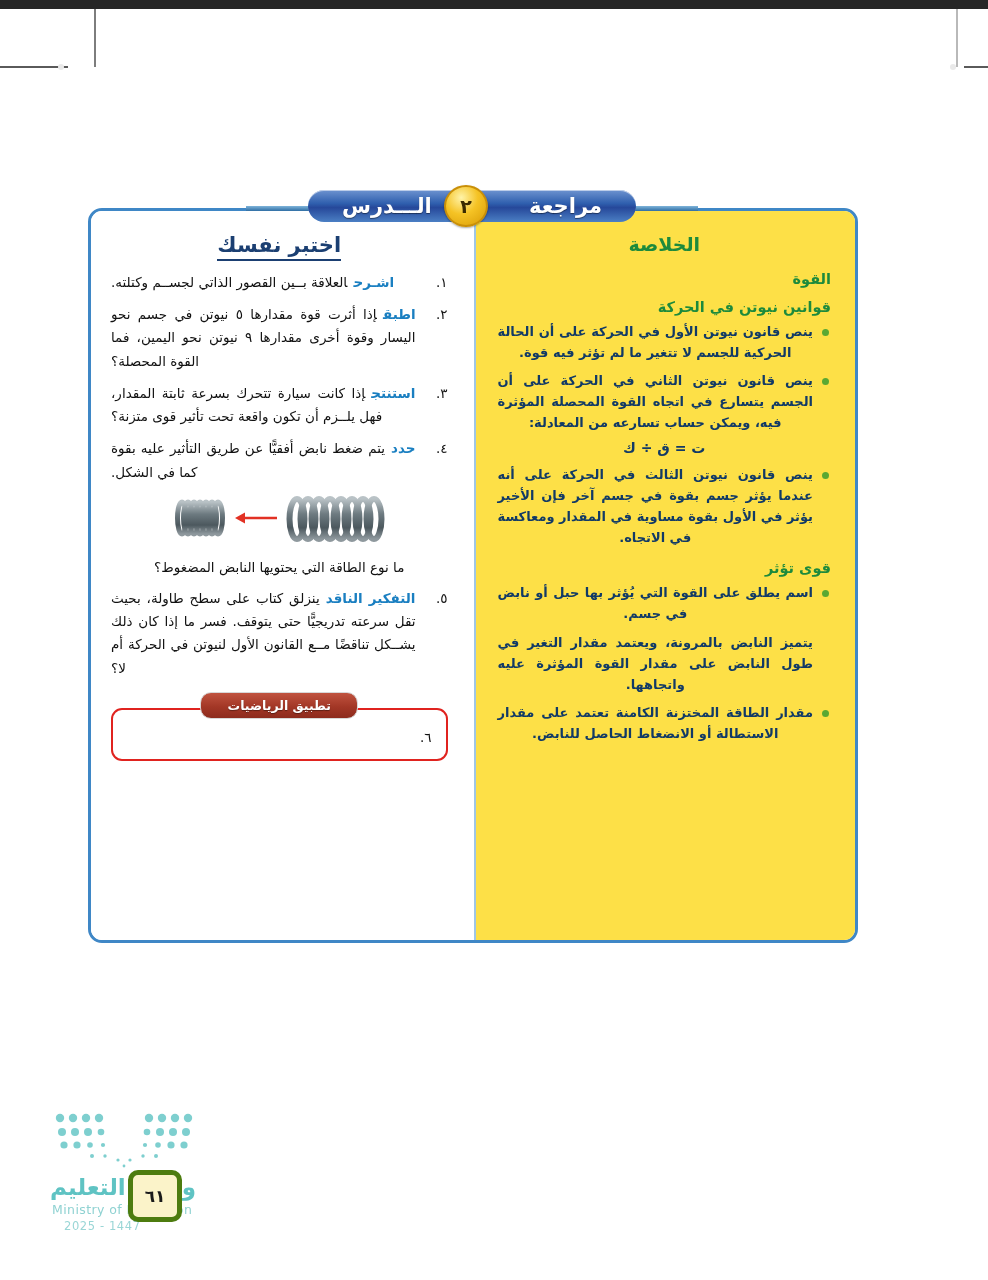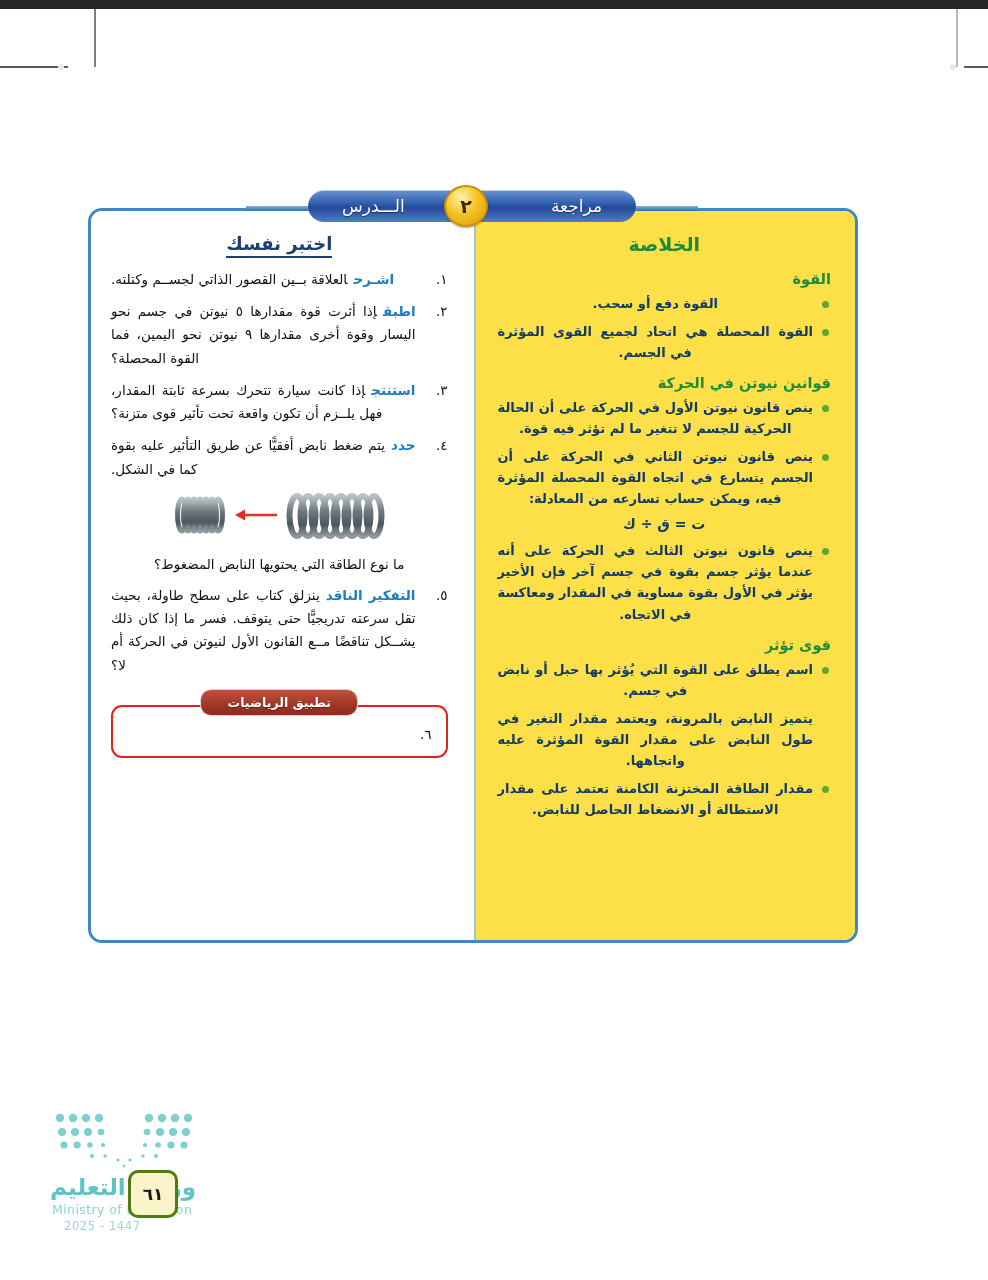--- a/index.html
+++ b/index.html
@@ -104,22 +104,22 @@
     background: linear-gradient(to bottom,#6d93d0 0%,#2f5fae 42%,#26489a 55%,#4b7fc4 100%);
     box-shadow: inset 0 1px 0 rgba(255,255,255,.55);
     display: flex;
     align-items: center;
     justify-content: space-between;
     padding: 0 34px;
     box-sizing: border-box;
   }
   .banner-txt {
     color: #ffffff;
-    font-size: 17px;
-    font-weight: normal;
+    font-size: 21px;
+    font-weight: bold;
     letter-spacing: 1px;
     text-shadow: 0 1px 1px rgba(0,0,0,.45);
     white-space: nowrap;
   }
   .banner-badge {
     position: absolute;
     left: 198px;
     top: -5px;
     width: 44px;
     height: 42px;
@@ -188,21 +188,21 @@
     font-weight: bold;
     text-align: center;
     direction: rtl;
     margin: 2px 0 8px 0;
     letter-spacing: 1px;
   }
 
   
   .selftest-title {
     color: #1b3f72;
-    font-size: 18px;
+    font-size: 21px;
     font-weight: bold;
     text-align: center;
     margin: 0 0 14px 0;
     display: block;
   }
   .selftest-title span {
     border-bottom: 2px solid #1b3f72;
     padding-bottom: 2px;
   }
   ol.q-list {
@@ -324,21 +324,21 @@
     white-space: nowrap;
   }
   .page-no {
     position: absolute;
     left: 80px;
     top: 58px;
     width: 44px;
     height: 42px;
     border-radius: 10px;
     background: #fbf3c9;
-    border: 3px solid #4d7c0f;
+    border: 5px solid #4d7c0f;
     display: flex;
     align-items: center;
     justify-content: center;
   }
   .page-no span {
     color: #1a1a1a;
     font-size: 17px;
     font-weight: bold;
   }
 </style>
@@ -365,24 +365,20 @@
   </div>
 </div>
 
 <div class="card">
   <div class="card-inner">
 
     <div class="summary-col">
       <div class="summary-title">الخلاصة</div>
 
       <div class="sum-head first">القوة</div>
-      <ul class="sum-list">
-        <li>القوة دفع أو سحب.</li>
-        <li>القوة المحصلة هي اتحاد لجميع القوى المؤثرة في الجسم.</li>
-      </ul>
 
       <div class="sum-head">قوانين نيوتن في الحركة</div>
       <ul class="sum-list">
         <li>ينص قانون نيوتن الأول في الحركة على أن الحالة الحركية للجسم لا تتغير ما لم تؤثر فيه قوة.</li>
         <li>ينص قانون نيوتن الثاني في الحركة على أن الجسم يتسارع في اتجاه القوة المحصلة المؤثرة فيه، ويمكن حساب تسارعه من المعادلة:</li>
       </ul>
       <div class="equation">ت = ق ÷ ك</div>
       <ul class="sum-list">
         <li>ينص قانون نيوتن الثالث في الحركة على أنه عندما يؤثر جسم بقوة في جسم آخر فإن الأخير يؤثر في الأول بقوة مساوية في المقدار ومعاكسة في الاتجاه.</li>
       </ul>

